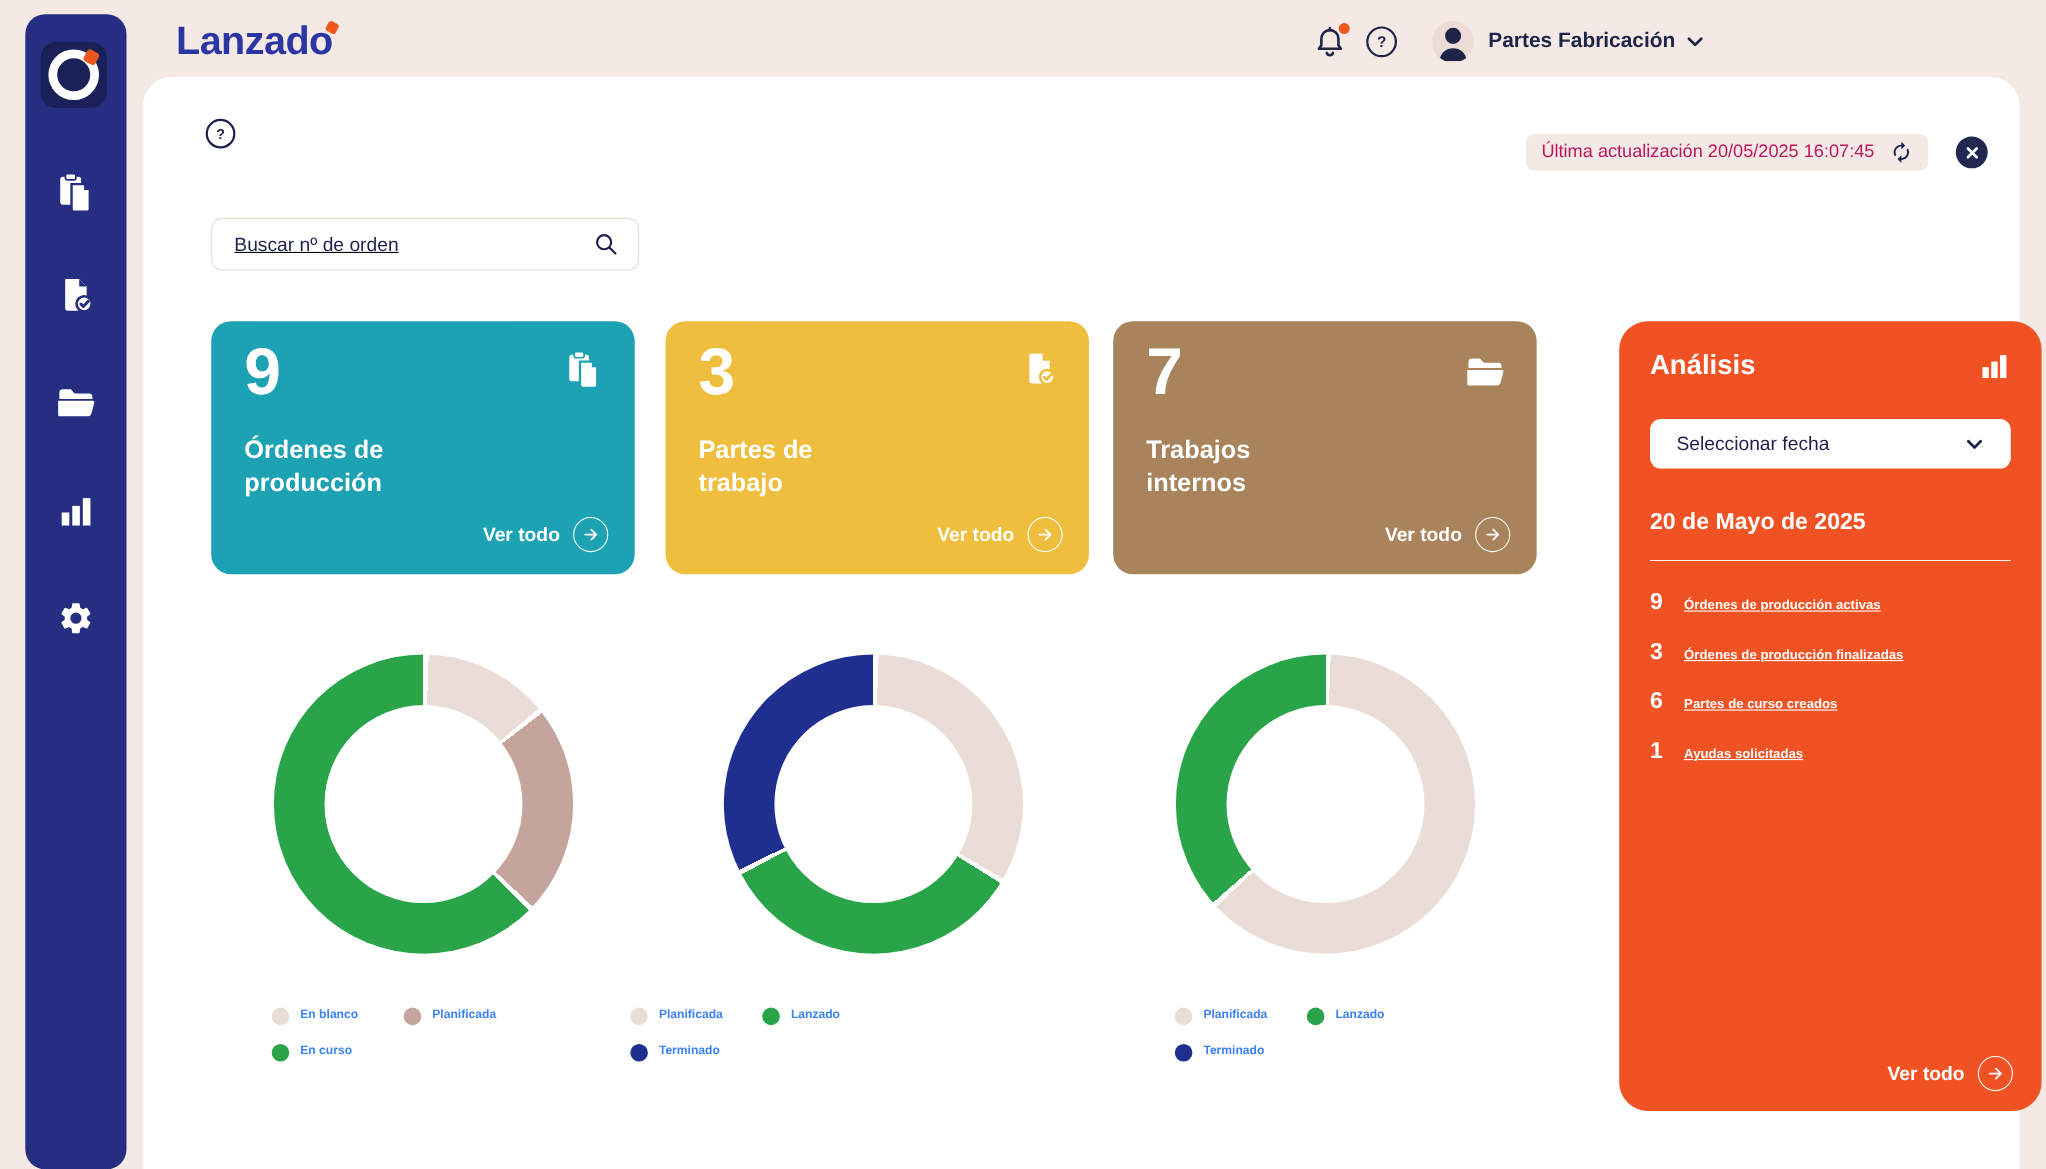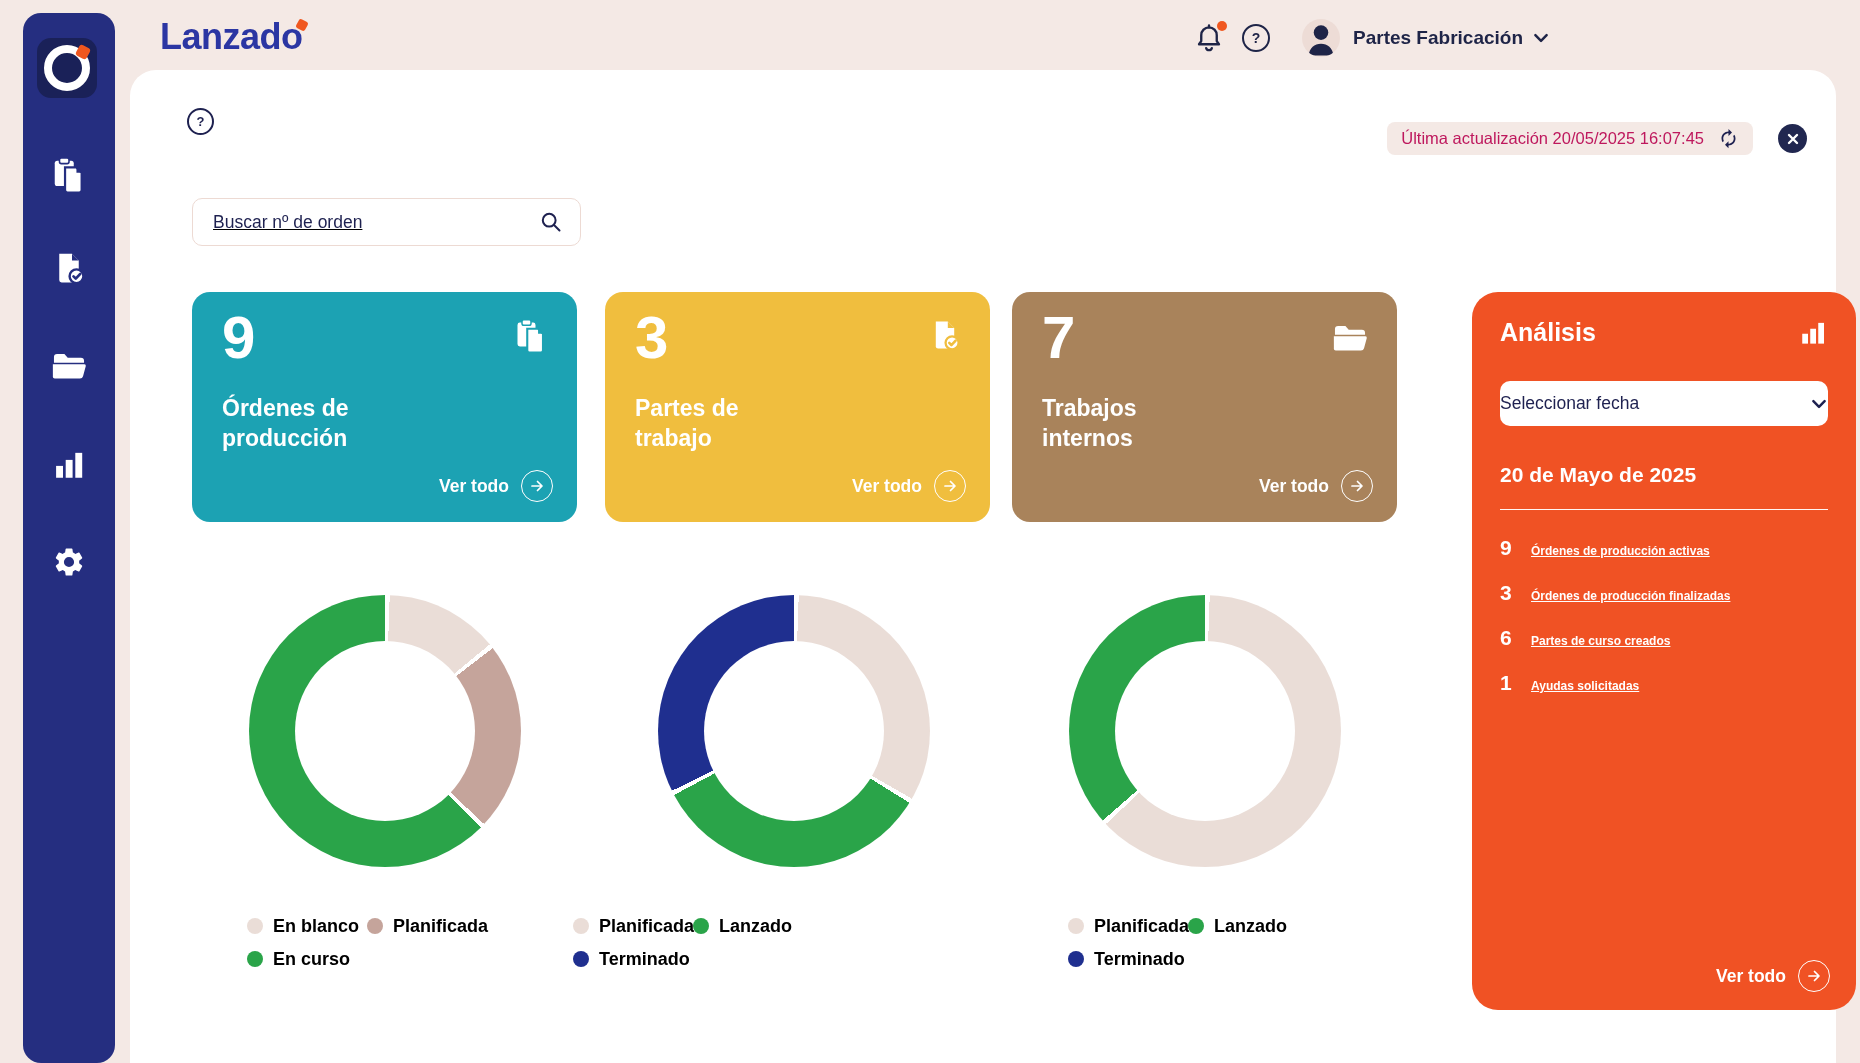--- a/index.html
+++ b/index.html
@@ -42,35 +42,35 @@
   .card-number{position:absolute;left:30px;top:16px;font-size:60px;font-weight:bold;line-height:1;}
   .card-icon{position:absolute;top:26px;right:28px;}
   .card-label{position:absolute;left:30px;top:102px;font-size:23px;font-weight:bold;line-height:1.3;white-space:pre-line;}
   .card-action{position:absolute;right:24px;bottom:20px;display:flex;align-items:center;gap:12px;font-size:17.5px;font-weight:bold;}
   .arrow-circle{width:32px;height:32px;border:1.6px solid #fff;border-radius:50%;display:flex;align-items:center;justify-content:center;box-sizing:border-box;}
 
   
   .analysis-panel{position:absolute;left:1294px;top:222px;width:384px;height:718px;border-radius:26px;color:#fff;box-sizing:border-box;padding:26px 28px;margin-left:48px;}
   .analysis-header{display:flex;align-items:flex-start;justify-content:space-between;}
   .analysis-title{font-size:25px;font-weight:bold;margin:0;}
-  .date-select{margin-top:33px;height:45px;background:#fff;border-radius:10px;display:flex;align-items:center;justify-content:space-between;padding:0 0;cursor:pointer;}
+  .date-select{margin-top:33px;height:45px;background:#fff;border-radius:10px;display:flex;align-items:center;justify-content:space-between;padding:0 24px;cursor:pointer;}
   .date-select span{font-size:17.5px;color:#1E2150;}
   .date-heading{margin-top:37px;font-size:21px;font-weight:bold;}
   .analysis-rule{margin-top:22px;border:none;border-top:1.5px solid rgba(255,255,255,.95);}
   .stats{margin-top:26px;}
   .stat-row{display:flex;align-items:baseline;gap:15px;margin-bottom:21px;}
   .stat-value{font-size:21px;font-weight:bold;min-width:16px;}
   .stat-label{font-size:12px;font-weight:bold;text-decoration:underline;}
   .analysis-action{position:absolute;right:26px;bottom:18px;display:flex;align-items:center;gap:12px;font-size:17.5px;font-weight:bold;cursor:pointer;}
 
   
   .donut{position:absolute;top:525px;width:272px;height:272px;border-radius:50%;}
   .donut-hole{position:absolute;left:46px;top:46px;width:180px;height:180px;border-radius:50%;background:#fff;}
   .legend{position:absolute;top:846px;display:grid;grid-template-columns:120px auto;row-gap:13px;}
-  .legend-item{display:flex;align-items:center;gap:10px;font-size:18px;font-weight:bold;color:#000000;white-space:nowrap;height:20px;}
+  .legend-item{display:flex;gap:10px;font-size:11px;font-weight:bold;color:#3b82f6;white-space:nowrap;height:20px;}
   .dot{width:16px;height:16px;border-radius:50%;flex:none;}
 </style>
 </head>
 <body>
 
 <div class="stage">
 
   <nav class="sidebar">
     <div class="logo-tile">
       <span class="logo-ring">

